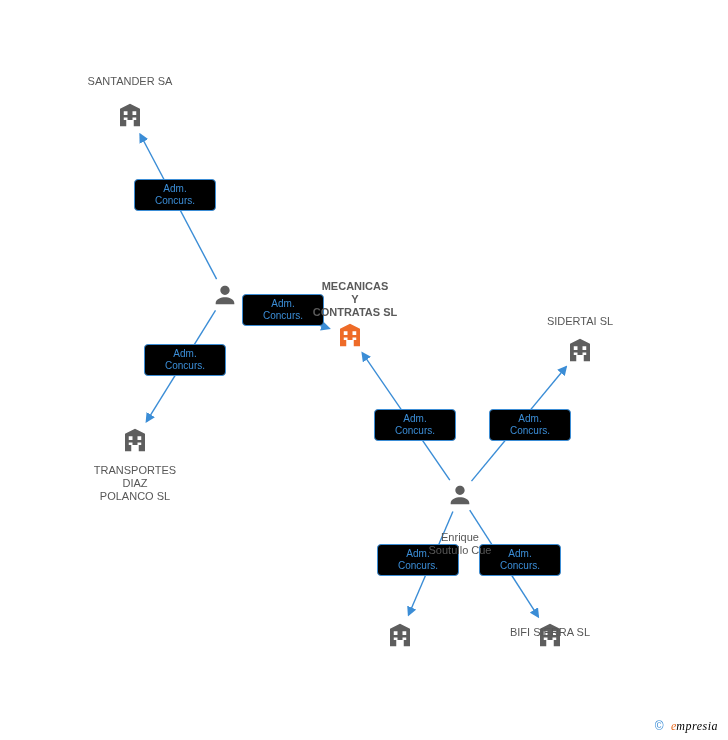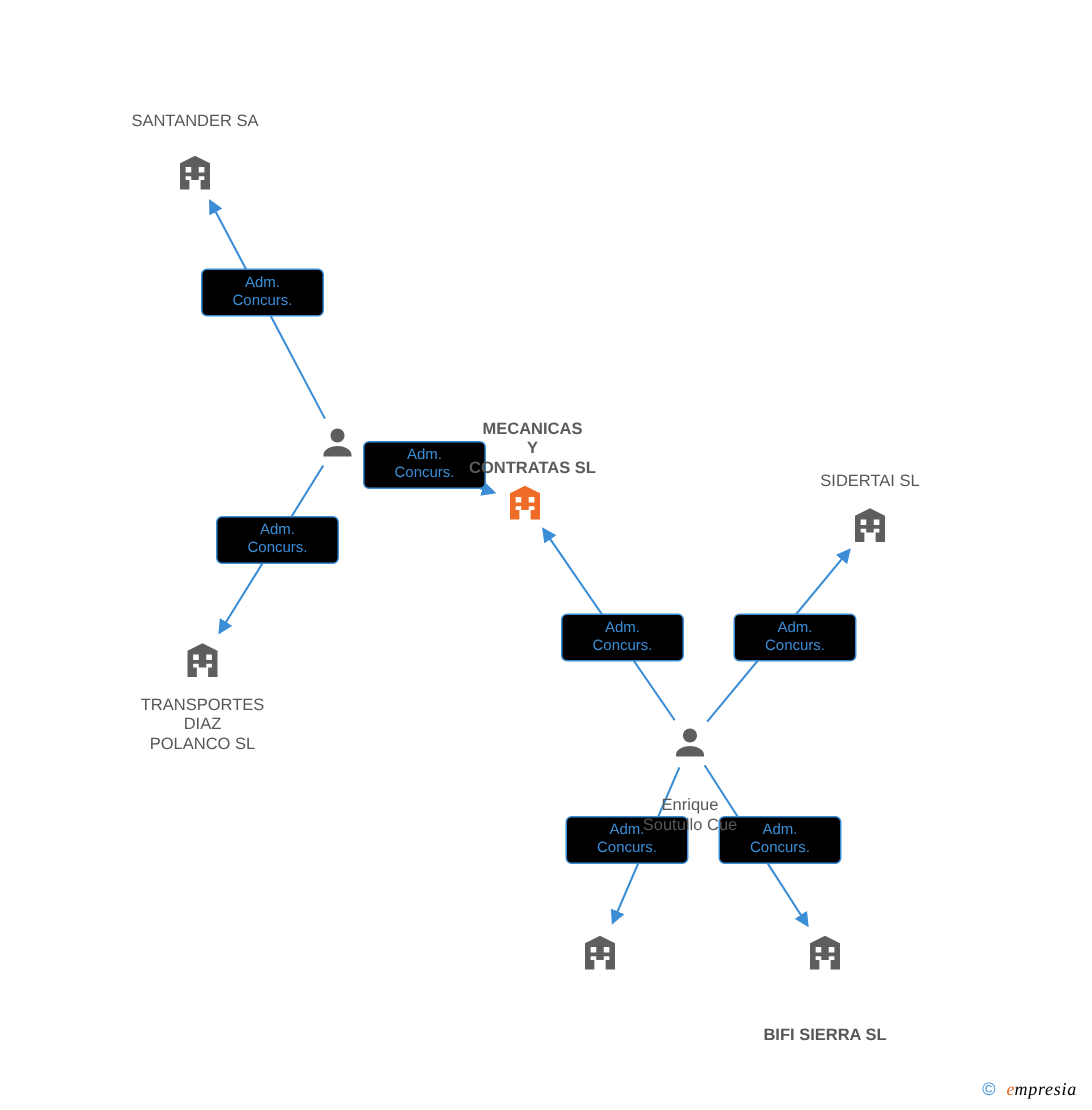--- a/index.html
+++ b/index.html
@@ -120,19 +120,19 @@
     <div class="icon" style="left: 400px; top: 635px;">
       <svg width="30" height="30" viewBox="0 0 24 24">
         <path fill="#5e5e5e" d="M4 21V7l8-4 8 4v14h-5v-5h-6v5H4zm3-9h3V9H7v3zm7 0h3V9h-3v3zM7 16h3v-2H7v2zm7 0h3v-2h-3v2z"></path>
       </svg>
     </div>
     <div class="icon" style="left: 550px; top: 635px;">
       <svg width="30" height="30" viewBox="0 0 24 24">
         <path fill="#5e5e5e" d="M4 21V7l8-4 8 4v14h-5v-5h-6v5H4zm3-9h3V9H7v3zm7 0h3V9h-3v3zM7 16h3v-2H7v2zm7 0h3v-2h-3v2z"></path>
       </svg>
     </div>
-    <div class="node-label" style="left: 550px; top: 684px; font-weight: bold;">BIFI SIERRA SL</div>
+    <div class="node-label" style="left: 550px; top: 626px;">BIFI SIERRA SL</div>
   </div>
 
 <div class="watermark">
   <span class="copy">©</span>
   <span class="e">e</span><span class="rest">mpresia</span>
 </div>
 
 </body></html>

